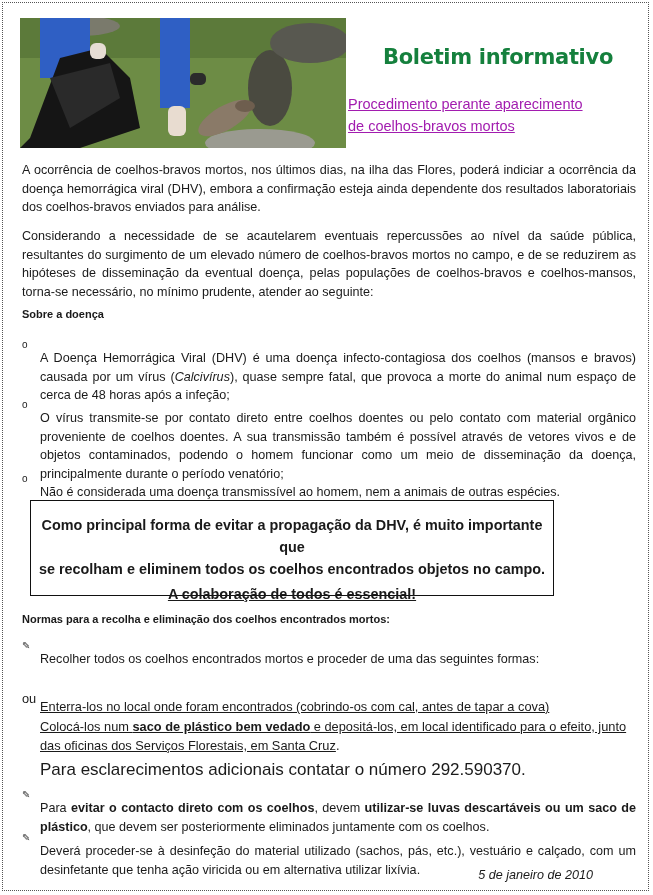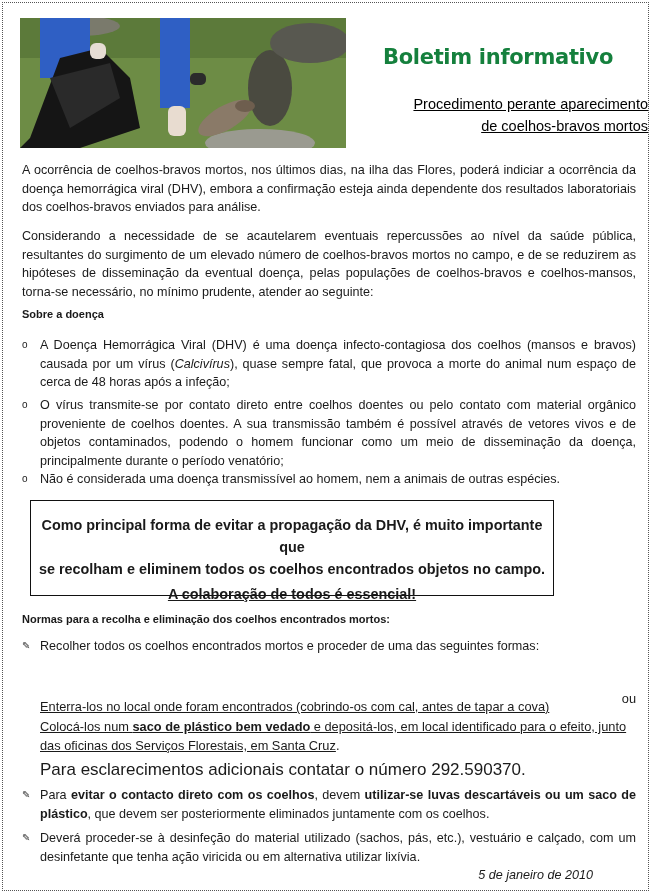--- a/index.html
+++ b/index.html
@@ -6,44 +6,44 @@
   body{width:653px;height:895px;position:relative;overflow:hidden;
        font-family:"Liberation Sans",sans-serif;color:#1a1a1a;}
   .page{position:absolute;left:2px;top:2px;width:647px;height:889px;
         border:1px dotted #555;box-sizing:border-box;}
   .photo{position:absolute;left:17px;top:15px;width:326px;height:130px;
          overflow:hidden;background:#6f8f4a;}
   .photo svg{display:block;width:100%;height:100%;}
   .title{position:absolute;left:345px;top:42px;width:300px;text-align:center;
          font-family:"DejaVu Sans",sans-serif;font-weight:bold;font-size:21px;
          letter-spacing:-0.3px;color:#15803d;}
-  .subtitle{position:absolute;left:345px;top:90px;width:300px;text-align:right;
-         font-size:14.5px;line-height:22px;color:#000000;}
+  .subtitle{position:absolute;left:345px;top:90px;width:300px;text-align:left;
+         font-size:14.5px;line-height:22px;color:#a21caf;}
   .subtitle span{text-decoration:underline;}
   .txt{position:absolute;left:19px;width:614px;font-size:12.6px;line-height:18.6px;
        text-align:justify;}
   .p1{top:158px;}
   .p2{top:224px;}
   .h{position:absolute;left:19px;font-weight:bold;font-size:11px;}
   .h1{top:305px;}
   .bul{position:absolute;left:19px;width:614px;font-size:12.6px;line-height:18.6px;}
   .bul .mk{position:absolute;left:0;top:0;width:14px;font-size:10px;}
-  .bul .bt{margin-left:18px;text-align:justify;display:block;}
+  .bul .bt{margin-left:18px;text-align:justify;display:block;margin-top:13px;}
   .b1{top:333px;}
   .b2{top:393px;}
   .b3{top:467px;}
   .box{position:absolute;left:27px;top:497px;width:524px;height:96px;
        border:1px solid #111;box-sizing:border-box;text-align:center;
        font-weight:bold;font-size:14.4px;line-height:22px;padding-top:13px;}
   .box .u{text-decoration:underline;display:block;margin-top:3px;}
   .h2{top:610px;}
   .n1{top:634px;}
   .sub{position:absolute;left:37px;width:596px;font-size:12.8px;line-height:19px;}
   .u1{top:658px;text-decoration:underline;margin-top:36px;}
-  .ou{top:686px;left:19px;width:614px;text-align:right;}
+  .ou{top:686px;left:19px;width:614px;text-align:left;}
   .u2{top:714px;}
   .u2 .ul{text-decoration:underline;}
   .contact{top:757px;font-size:17px;}
   .n2{top:783px;}
   .n3{top:826px;}
   .date{position:absolute;right:55px;top:865px;font-style:italic;font-size:12.6px;}
   .hand{font-size:12px;color:#333;}
   b{font-weight:bold;}
 </style>
 </head>

